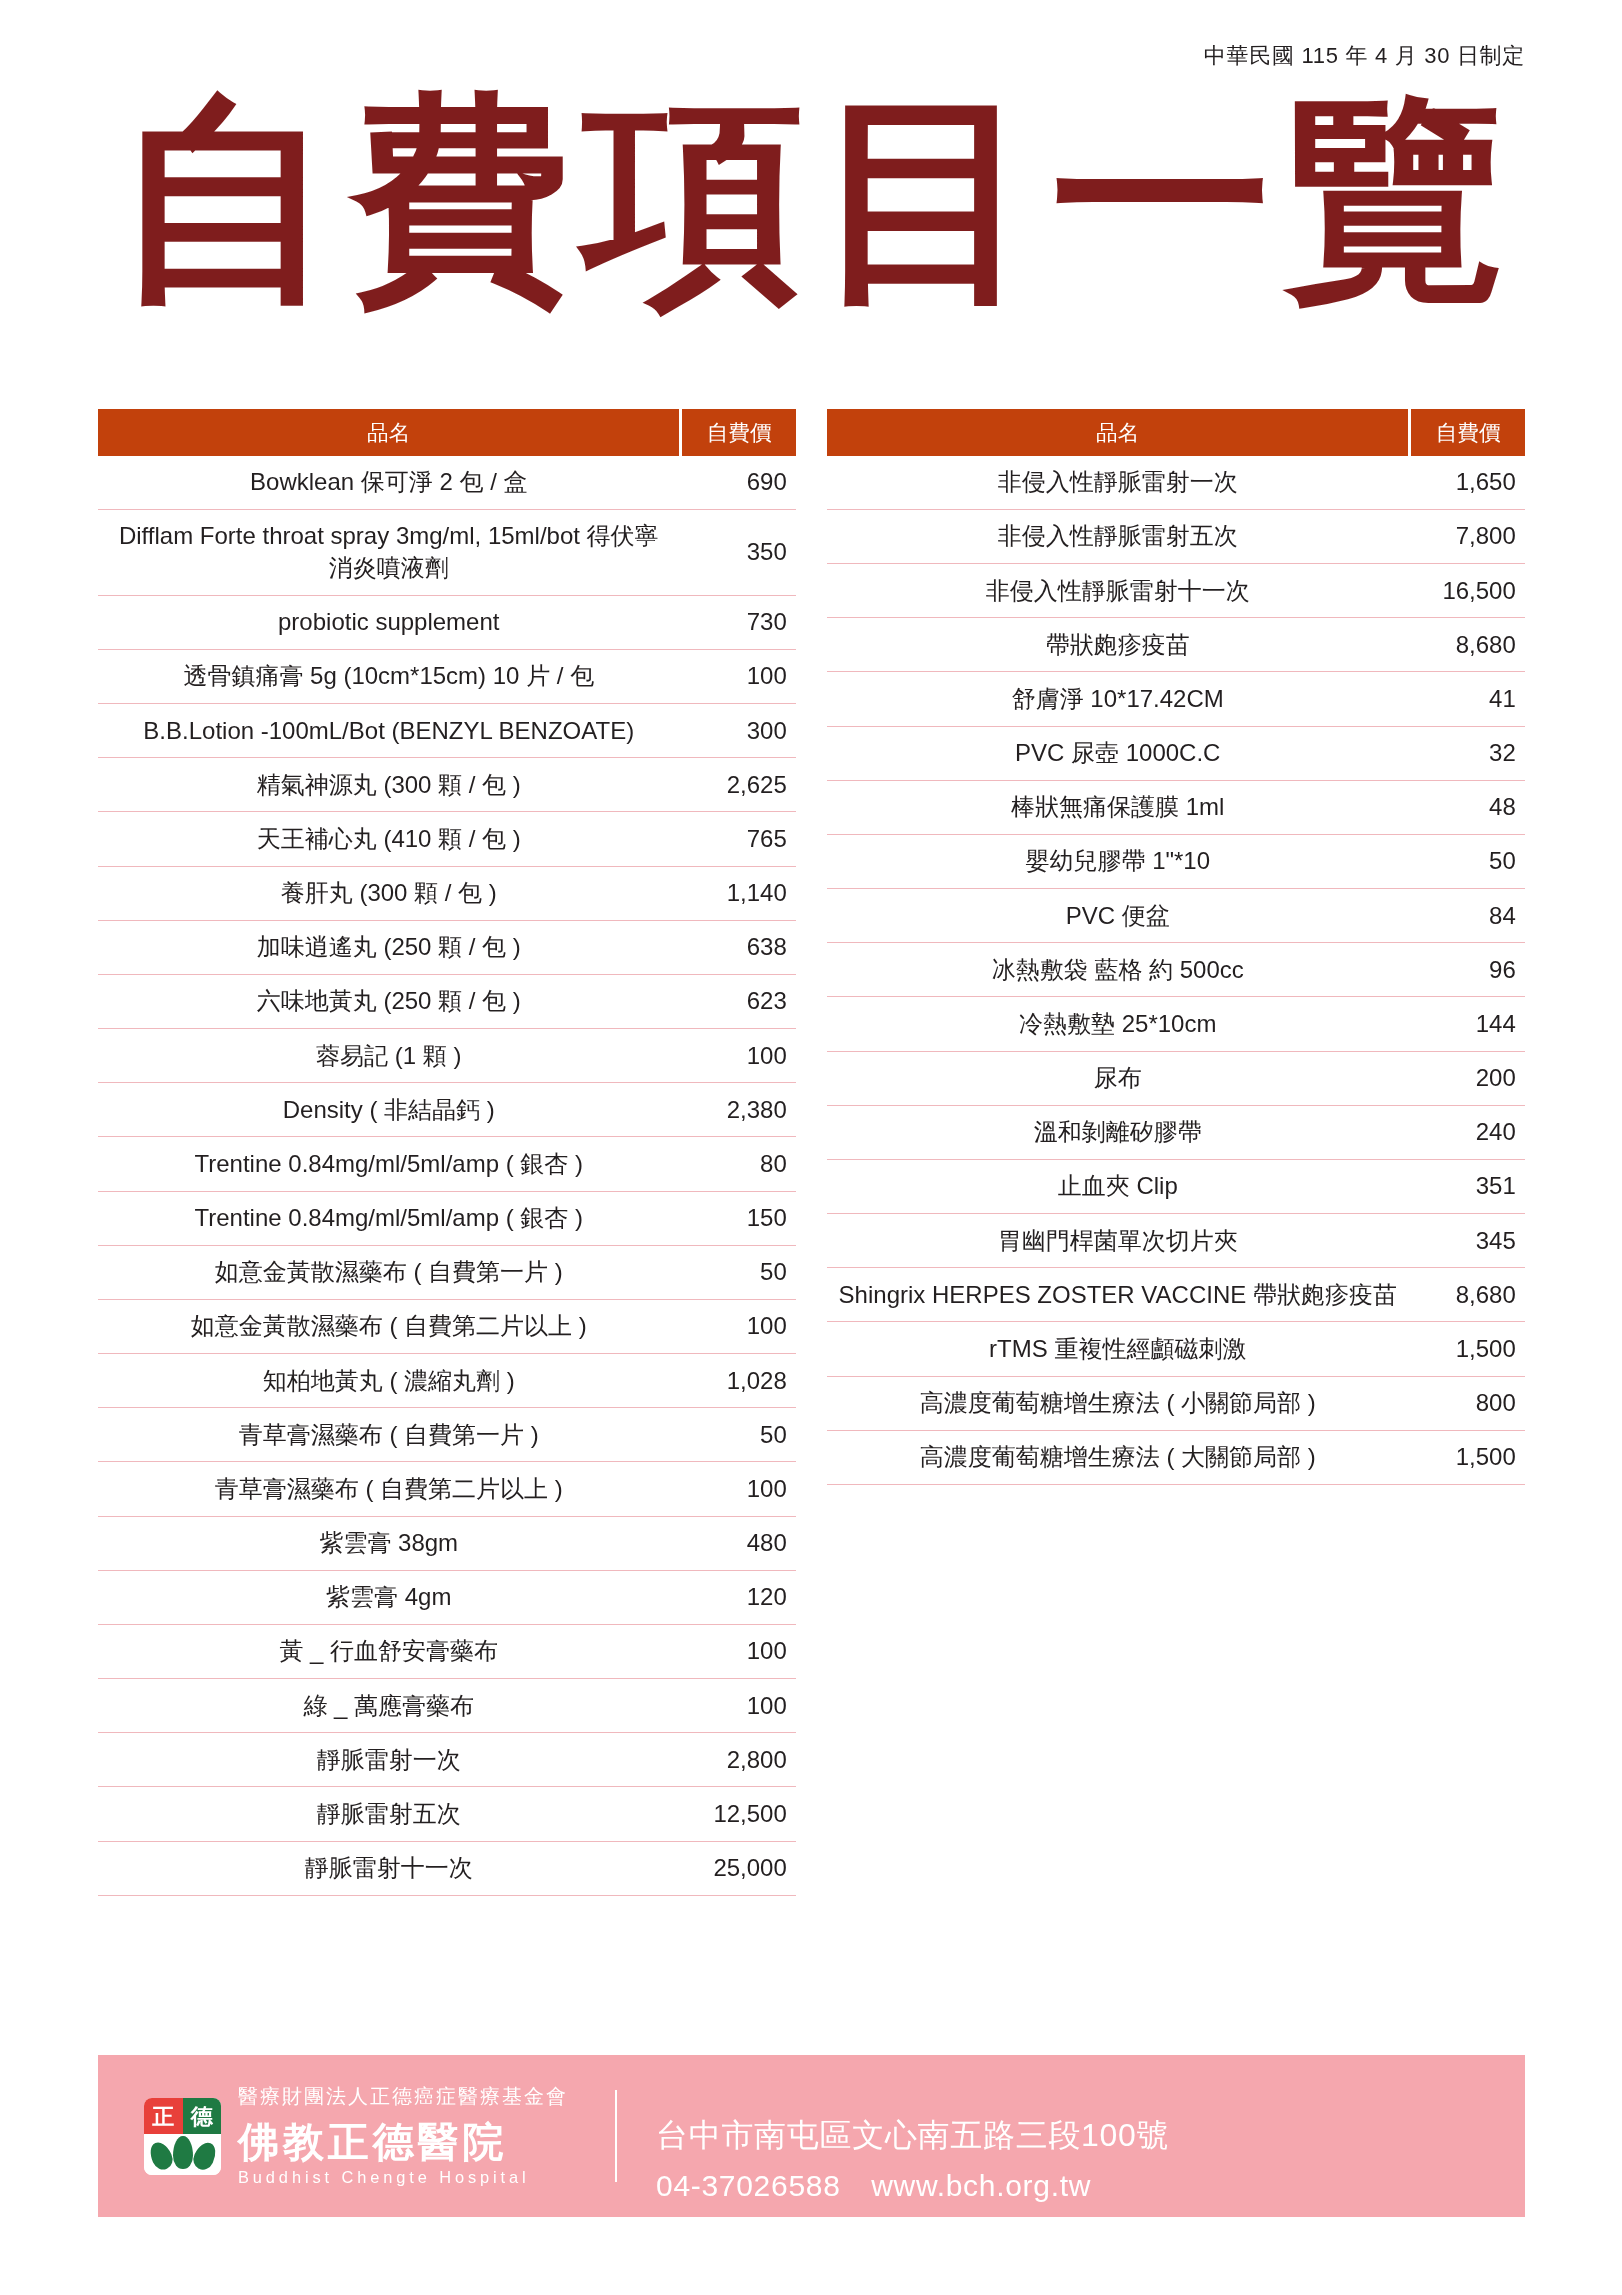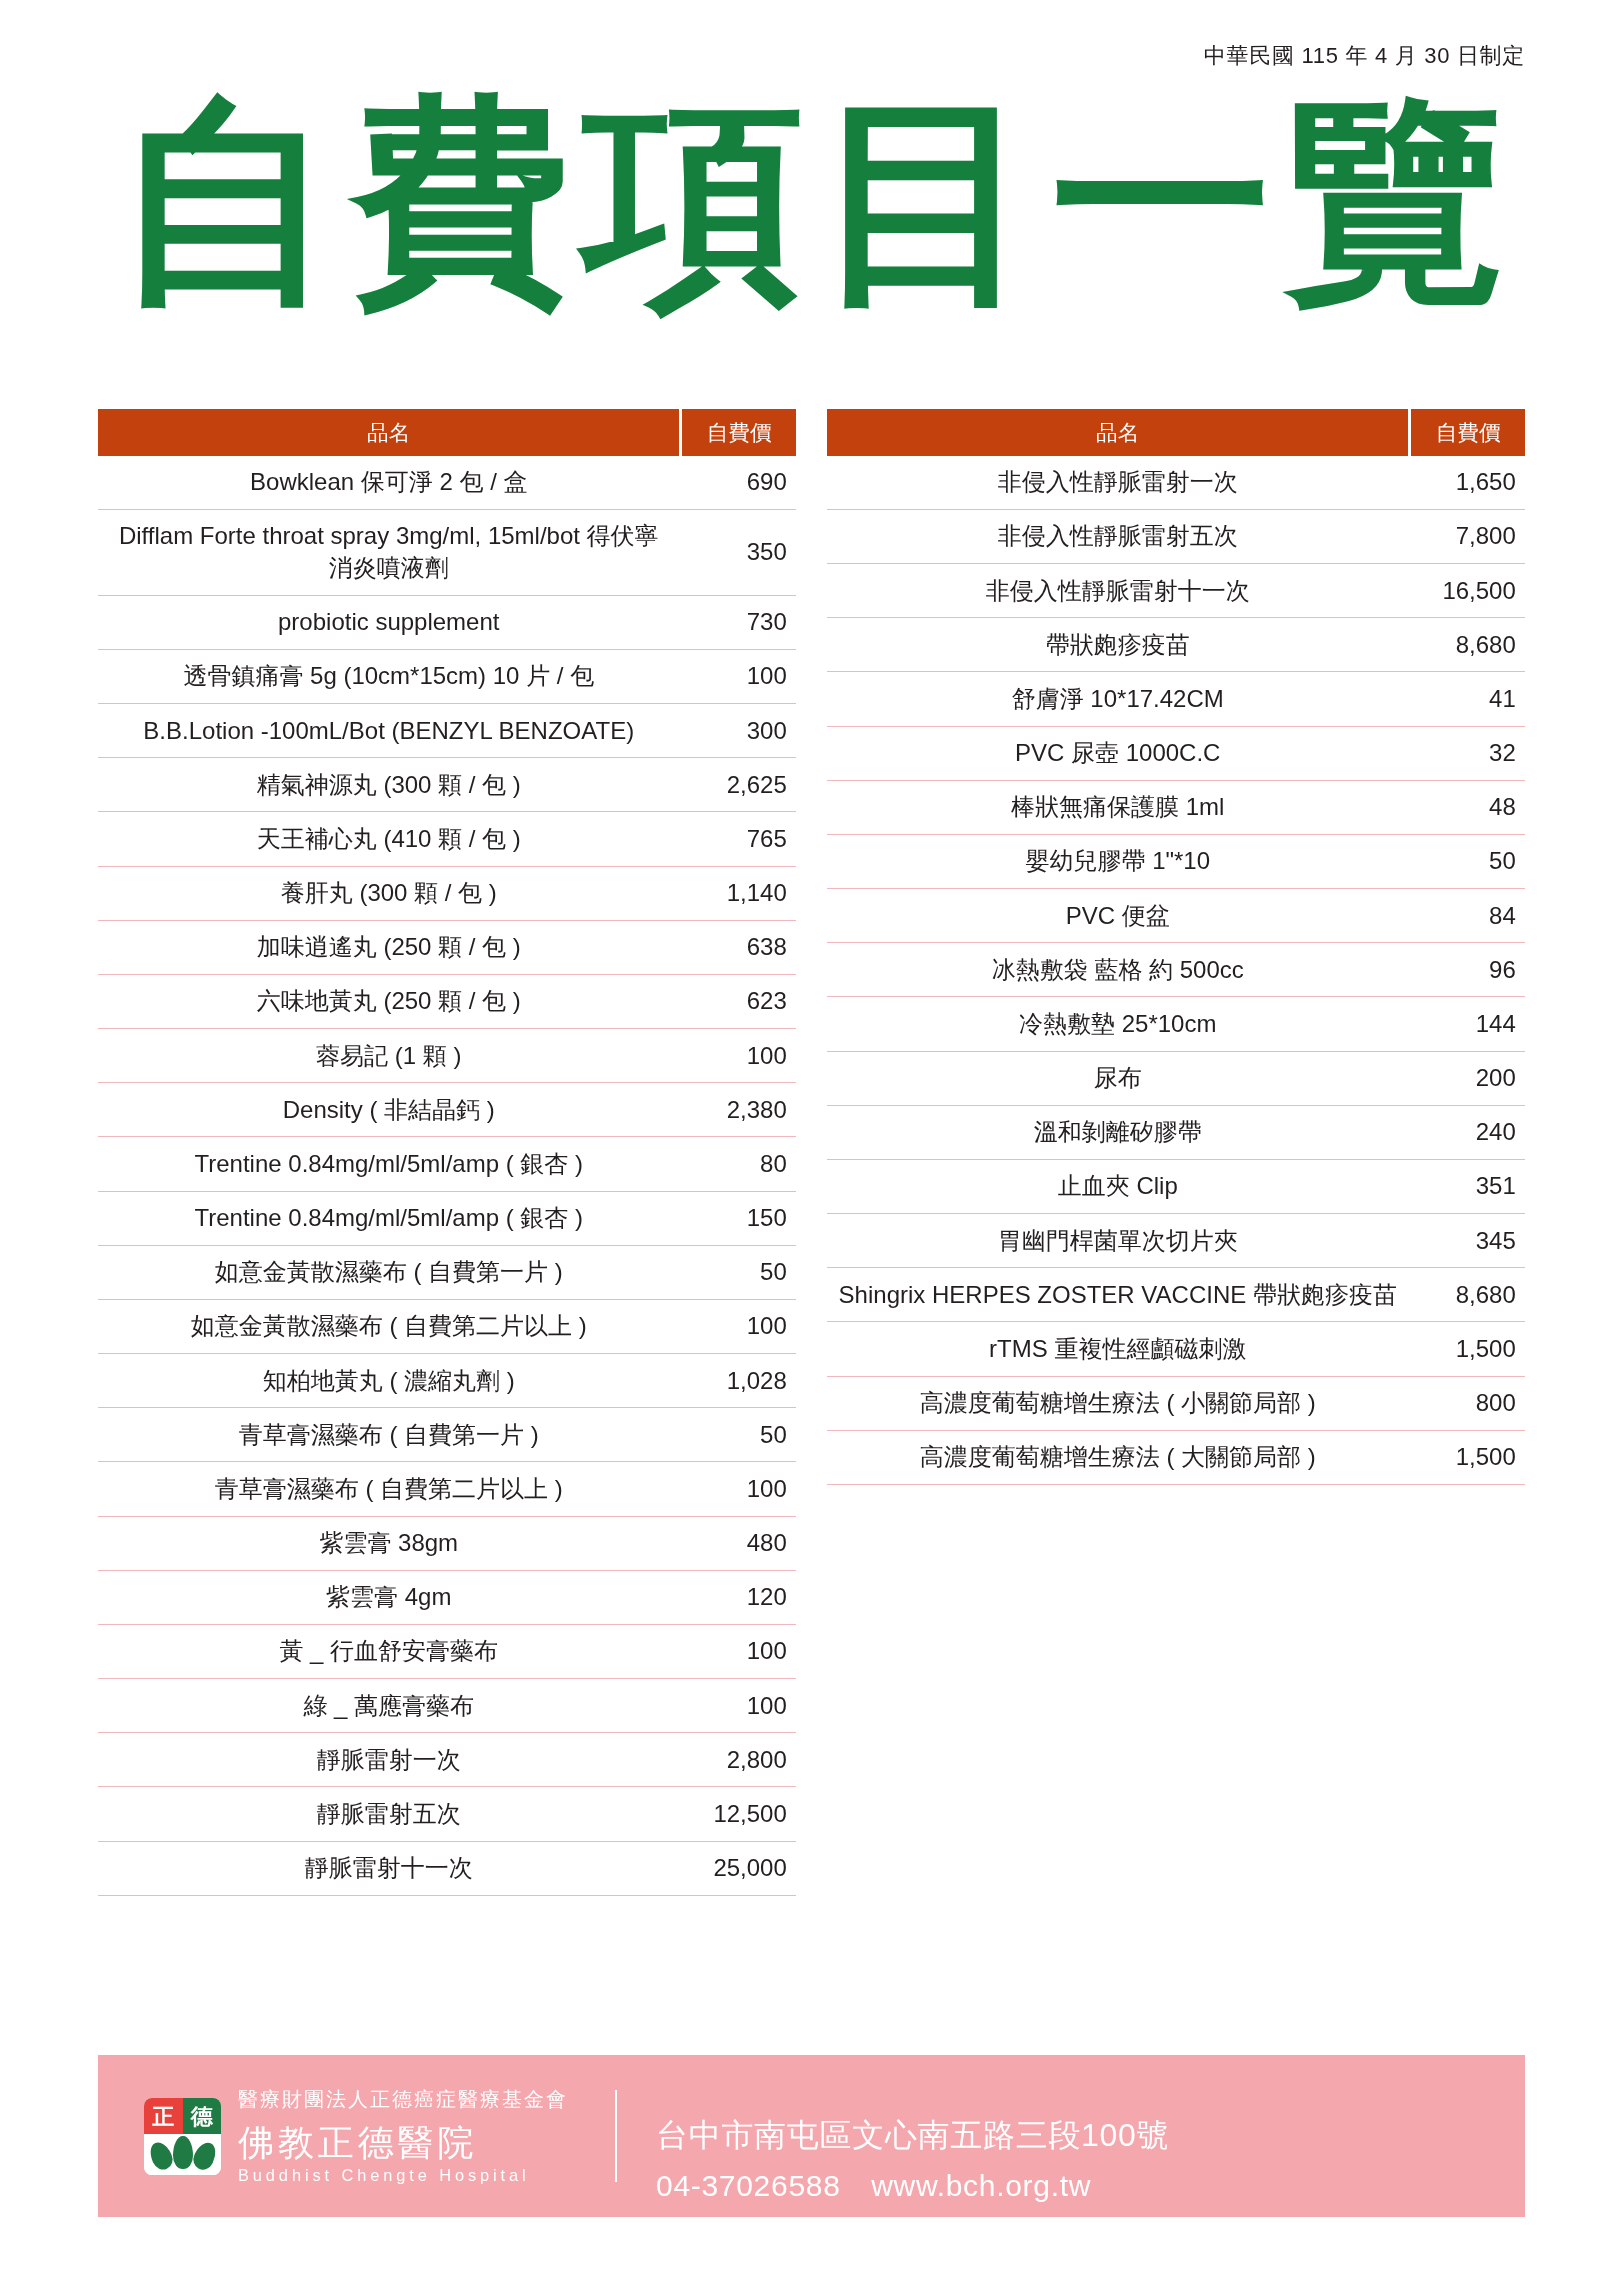--- a/index.html
+++ b/index.html
@@ -32,24 +32,24 @@
     color: #231f20;
   }
   
   .title {
     position: absolute;
     top: 85px;
     left: 115px;
     font-size: 222px;
     line-height: 1.05;
     font-weight: 700;
-    color: #15803d;
+    color: #7f1d1d;
     letter-spacing: 11.8px;
     white-space: nowrap;
-    font-family: Liberation Sans, sans-serif;
+    font-family: Liberation Serif, serif;
   }
   
   .columns {
     position: absolute;
     top: 409px;
     left: 98px;
     width: 1427px;
     display: flex;
     gap: 31px;
   }
@@ -165,22 +165,22 @@
   .logo-mark .leaf.l3 { left: 51px; transform: rotate(25deg); }
   .logo-text {
     color: #ffffff;
     line-height: 1.15;
   }
   .logo-text .org {
     font-size: 20px;
     letter-spacing: 2px;
   }
   .logo-text .hosp {
-    font-size: 36px;
-    font-weight: 400;
+    font-size: 41px;
+    font-weight: 700;
     letter-spacing: 3.9px;
     margin-top: 11px;
   }
   .logo-text .eng {
     font-size: 16.4px;
     letter-spacing: 3.9px;
     margin-top: 2.6px;
   }
   .divider {
     width: 2px;

